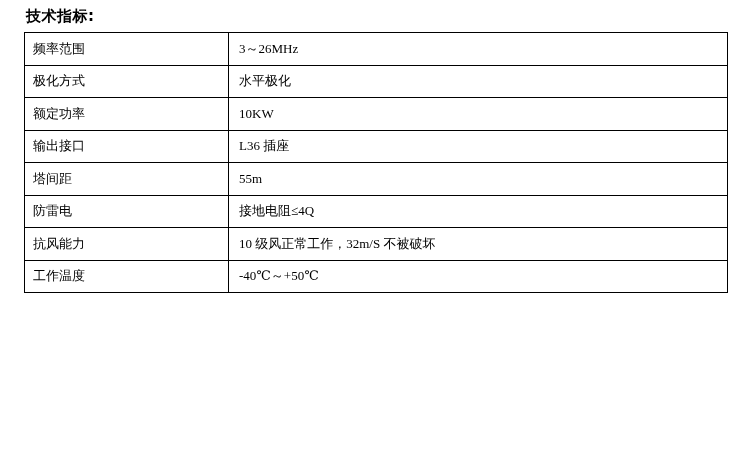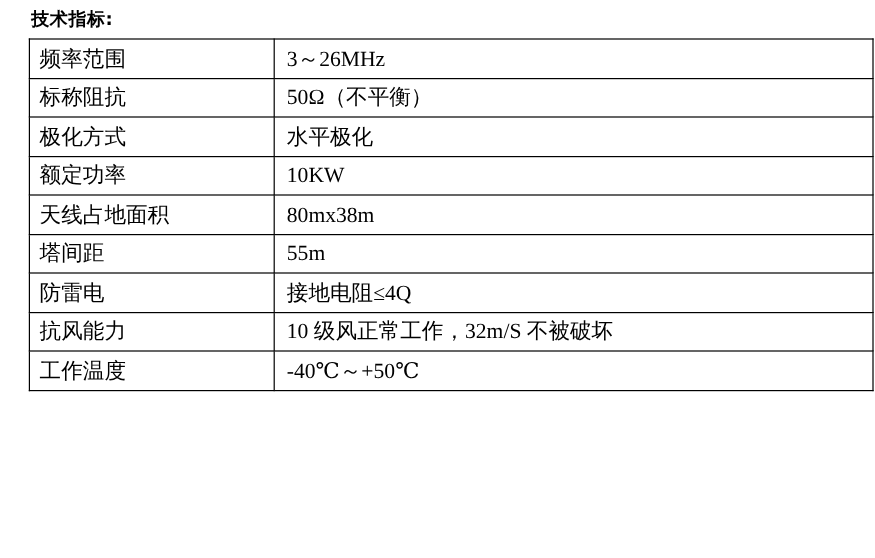--- a/index.html
+++ b/index.html
@@ -32,21 +32,21 @@
   table.spec-table {
     border-collapse: collapse;
     table-layout: fixed;
     width: 685px;
     margin-left: 2px;
   }
   table.spec-table td {
     border: 1px solid #000000;
     height: 31.5px;
     padding: 0 0 0 8px;
-    font-size: 18px;
+    font-size: 13px;
     line-height: 20px;
     vertical-align: middle;
     font-family: "Liberation Serif", "DejaVu Serif", serif;
     white-space: nowrap;
     overflow: hidden;
   }
   table.spec-table td.col-label {
     width: 195px;
   }
   table.spec-table td.col-value {
@@ -61,34 +61,30 @@
 
   <div class="doc-title">技术指标:</div>
 
   <table class="spec-table">
     <tbody>
       <tr>
         <td class="col-label">频率范围</td>
         <td class="col-value">3～26MHz</td>
       </tr>
       <tr>
-        <td class="col-label">标称阻抗</td>
-        <td class="col-value">50Ω（不平衡）</td>
-      </tr>
-      <tr>
         <td class="col-label">极化方式</td>
         <td class="col-value">水平极化</td>
       </tr>
       <tr>
         <td class="col-label">额定功率</td>
         <td class="col-value">10KW</td>
       </tr>
       <tr>
-        <td class="col-label">天线占地面积</td>
-        <td class="col-value">80mx38m</td>
+        <td class="col-label">输出接口</td>
+        <td class="col-value">L36 插座</td>
       </tr>
       <tr>
         <td class="col-label">塔间距</td>
         <td class="col-value">55m</td>
       </tr>
       <tr>
         <td class="col-label">防雷电</td>
         <td class="col-value">接地电阻≤4Q</td>
       </tr>
       <tr>

